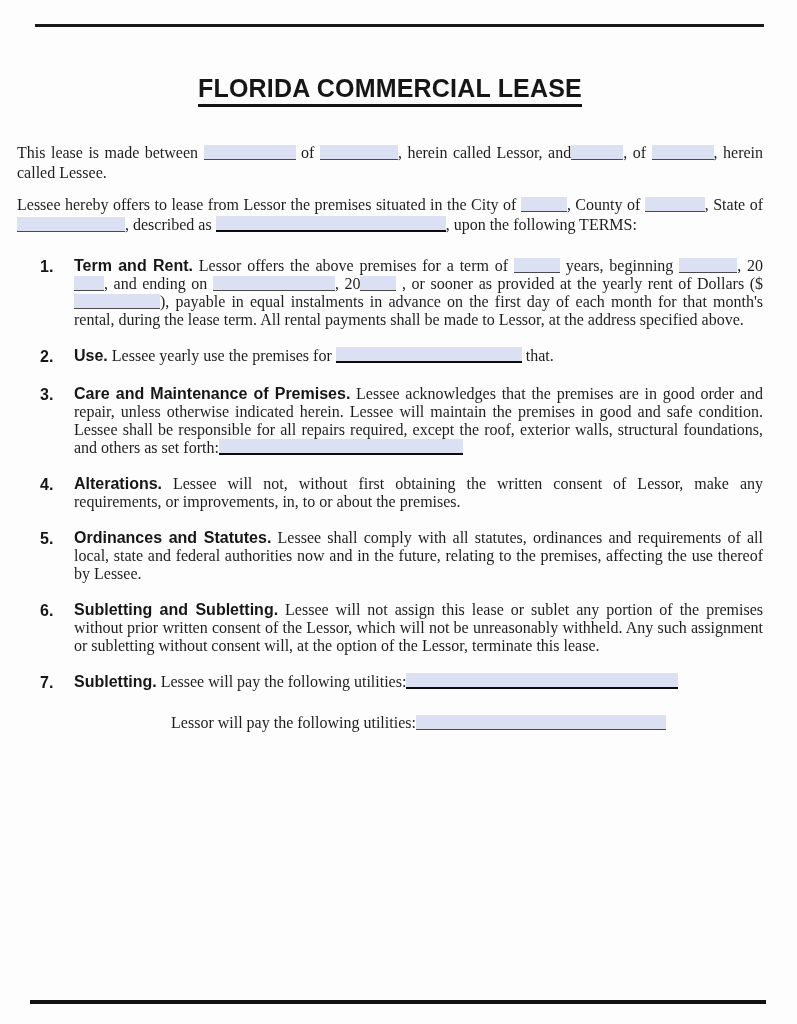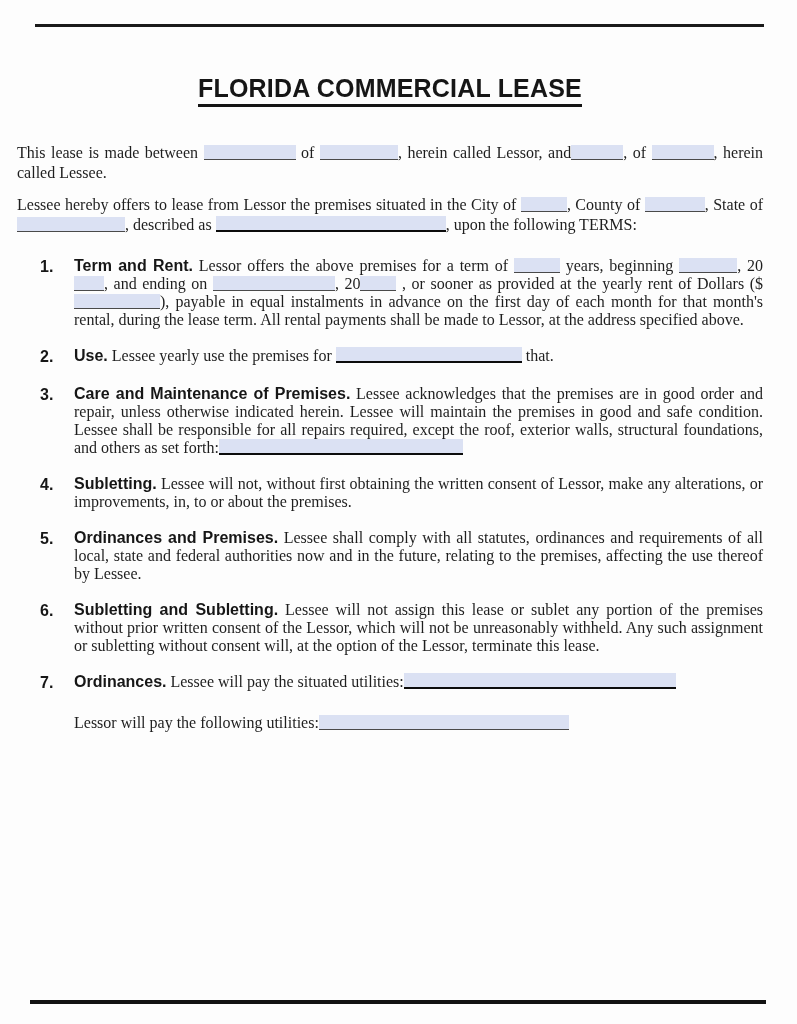--- a/index.html
+++ b/index.html
@@ -58,21 +58,21 @@
   }
   .field {
     display:inline-block;
     background:#dbe1f3;
     height:15px;
     vertical-align:-2px;
     border-bottom:1px solid #4a4a4a;
     box-sizing:border-box;
   }
   .field.thick { border-bottom:2px solid #0c0c0c; height:16px; }
-  .lessor-line { padding-left:57px; margin-top:20px; text-align:left; }
+  .lessor-line { padding-left:57px; margin-top:20px; text-align:center; }
 </style>
 </head>
 <body>
 
 <div class="page">
   <div class="top-rule"></div>
 
   <div class="title-wrap">
     <span class="doc-title">FLORIDA COMMERCIAL LEASE</span>
   </div>
@@ -88,32 +88,32 @@
     <div class="term-item">
       <div class="term-num">2.</div>
       <div class="term-body"><span class="hd">Use.</span><span>  Lessee yearly use the premises for </span><span class="field thick" style="width: 186px;"></span><span> that.</span></div>
     </div>
     <div class="term-item">
       <div class="term-num">3.</div>
       <div class="term-body"><span class="hd">Care and Maintenance of Premises.</span><span>  Lessee acknowledges that the premises are in good order and repair, unless otherwise indicated herein.  Lessee will maintain the premises in good and safe condition.  Lessee shall be responsible for all repairs required, except the roof, exterior walls, structural foundations, and others as set forth:</span><span class="field thick" style="width: 244px;"></span></div>
     </div>
     <div class="term-item">
       <div class="term-num">4.</div>
-      <div class="term-body"><span class="hd">Subletting.</span><span>  Lessee will not, without first obtaining the written consent of Lessor, make any alterations, or improvements, in, to or about the premises.</span></div>
+      <div class="term-body"><span class="hd">Alterations.</span><span>  Lessee will not, without first obtaining the written consent of Lessor, make any requirements, or improvements, in, to or about the premises.</span></div>
     </div>
     <div class="term-item">
       <div class="term-num">5.</div>
-      <div class="term-body"><span class="hd">Ordinances and Premises.</span><span>  Lessee shall comply with all statutes, ordinances and requirements of all local, state and federal authorities now and in the future, relating to the premises, affecting the use thereof by Lessee.</span></div>
+      <div class="term-body"><span class="hd">Ordinances and Statutes.</span><span>  Lessee shall comply with all statutes, ordinances and requirements of all local, state and federal authorities now and in the future, relating to the premises, affecting the use thereof by Lessee.</span></div>
     </div>
     <div class="term-item">
       <div class="term-num">6.</div>
       <div class="term-body"><span class="hd">Subletting and Subletting.</span><span>  Lessee will not assign this lease or sublet any portion of the premises without prior written consent of the Lessor, which will not be unreasonably withheld. Any such assignment or subletting without consent will, at the option of the Lessor, terminate this lease.</span></div>
     </div>
     <div class="term-item">
       <div class="term-num">7.</div>
-      <div class="term-body"><span class="hd">Ordinances.</span><span>  Lessee will pay the situated utilities:</span><span class="field thick" style="width: 272px;"></span></div>
+      <div class="term-body"><span class="hd">Subletting.</span><span>  Lessee will pay the following utilities:</span><span class="field thick" style="width: 272px;"></span></div>
     </div>
   </div>
 
   <p class="para lessor-line"><span>Lessor will pay the following utilities:</span><span class="field" style="width: 250px;"></span></p>
 
   <div class="bottom-rule"></div>
 </div>
 
 </body></html>

